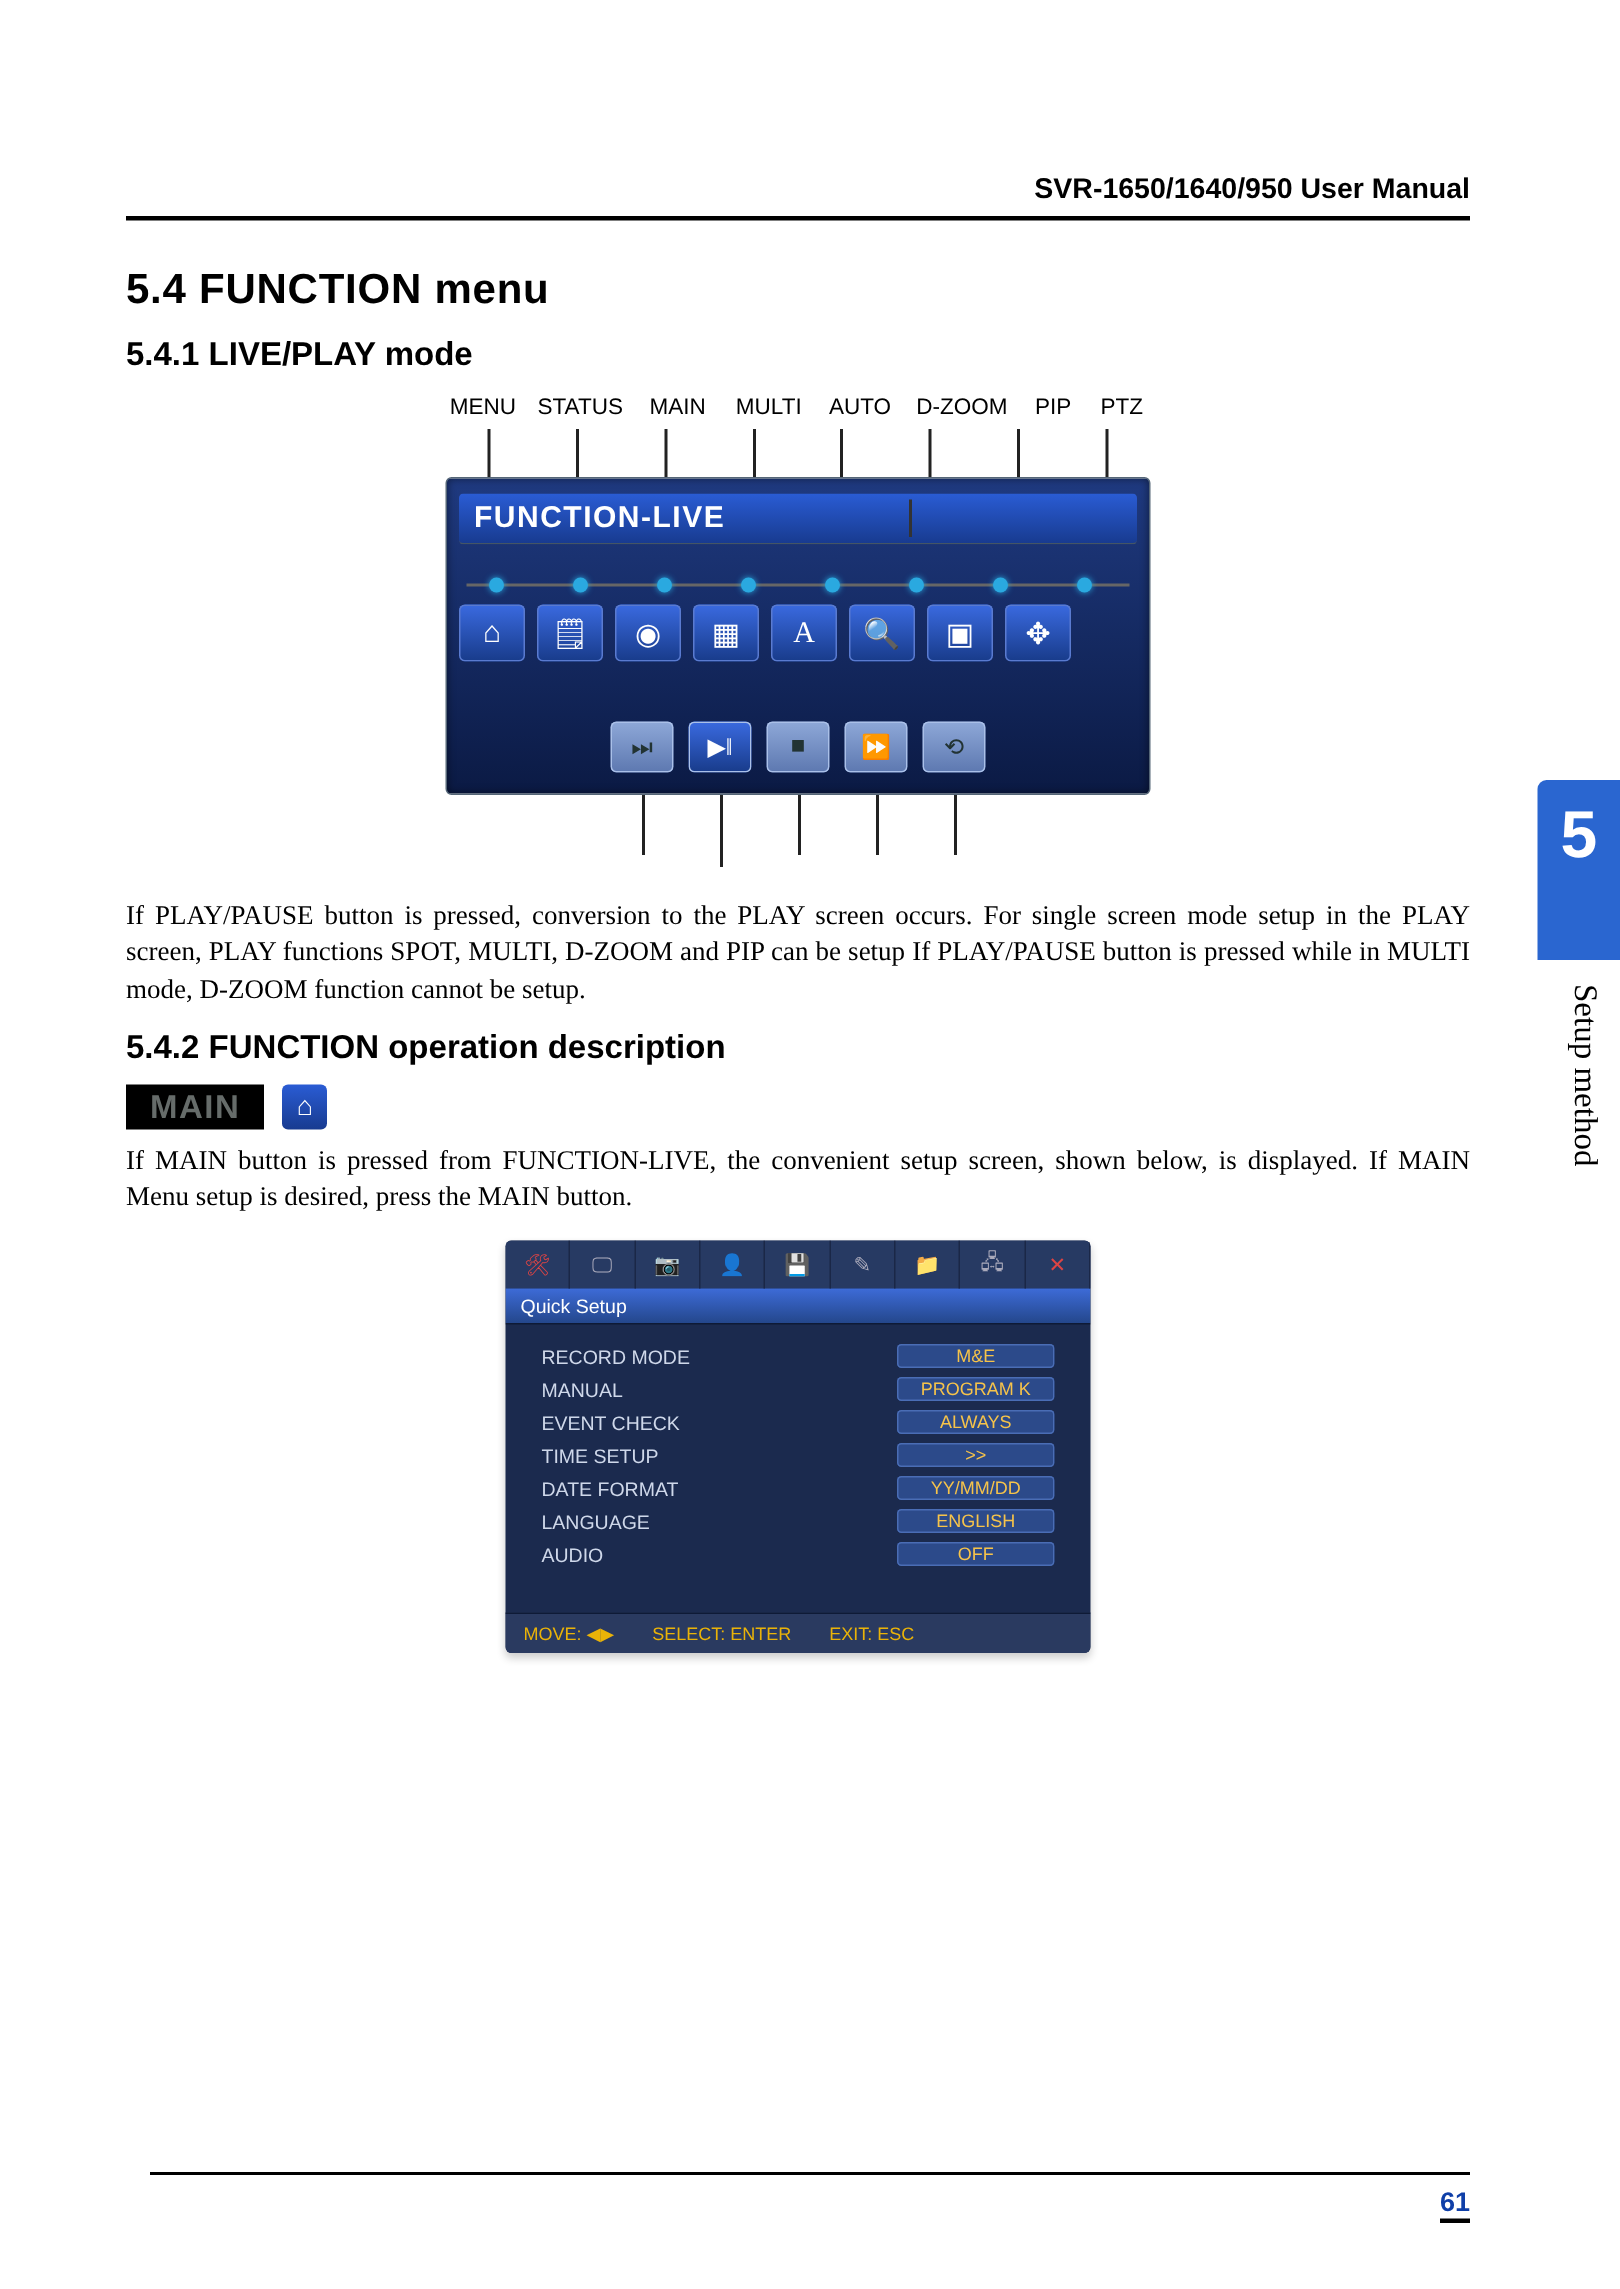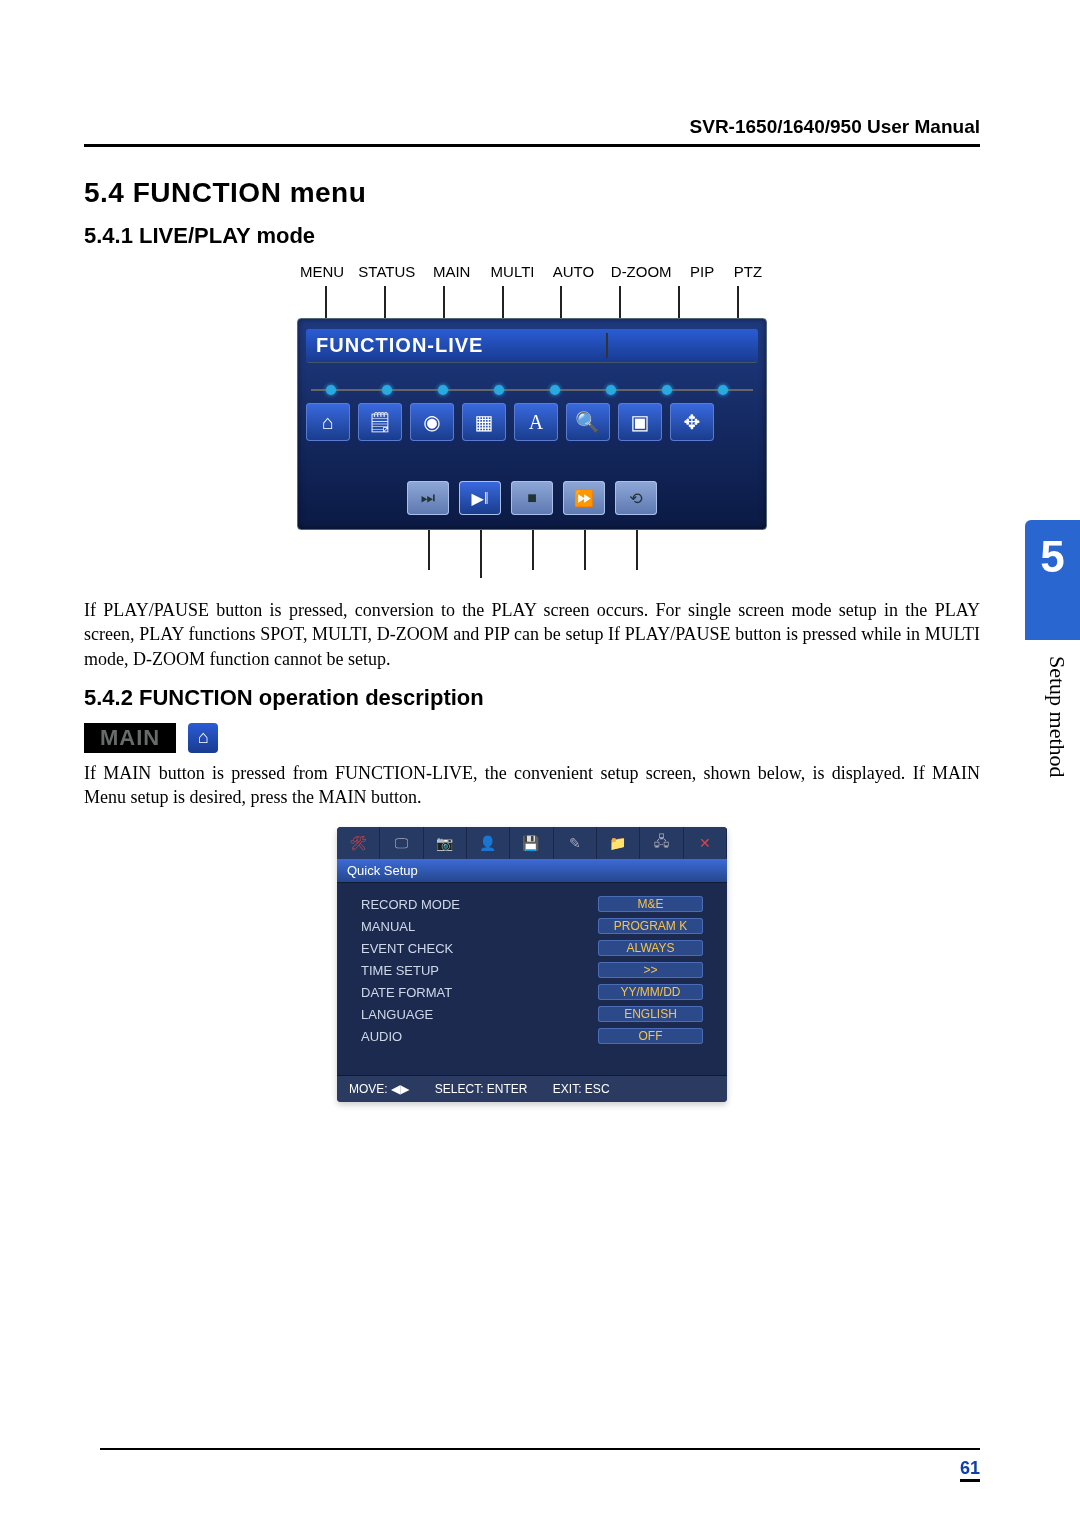--- a/index.html
+++ b/index.html
@@ -159,21 +159,21 @@
   .qs-tab.first { color:#d44; }
   .qs-tab.last { color:#d44; }
   .qs-title {
     background: linear-gradient(#3d6bd7,#24478c);
     color:#fff; font-size:13px; padding:4px 10px;
     border-bottom:1px solid #0e1a36;
   }
   .qs-body { padding:10px 24px 28px 24px; font-size:13px; }
   .qs-row { display:flex; justify-content:space-between; align-items:center; padding:3px 0; }
   .qs-val { color:#f6c34a; background:#2c4a8a; padding:1px 10px; border-radius:3px; font-size:12px; min-width:85px; text-align:center; box-shadow:inset 0 0 0 1px #4a6db5; }
-  .qs-foot { background:#2a3a60; font-size:12px; padding:6px 12px; color:#ffffff; border-top:1px solid #0e1a36; }
+  .qs-foot { background:#2a3a60; font-size:12px; padding:6px 12px; color:#eab308; border-top:1px solid #0e1a36; }
   .qs-foot span { margin-right:22px; }
 
   .pagenum {
     position:absolute; bottom:44px; right:100px;
     font-family: Arial, sans-serif; font-weight:bold; font-size:18px; color:#0f3fa8;
     border-bottom:3px solid #000; padding-bottom:0;
   }
   .pagenum-rule {
     position:absolute; bottom:76px; left:100px; right:100px; border-top:2px solid #000;
   }

